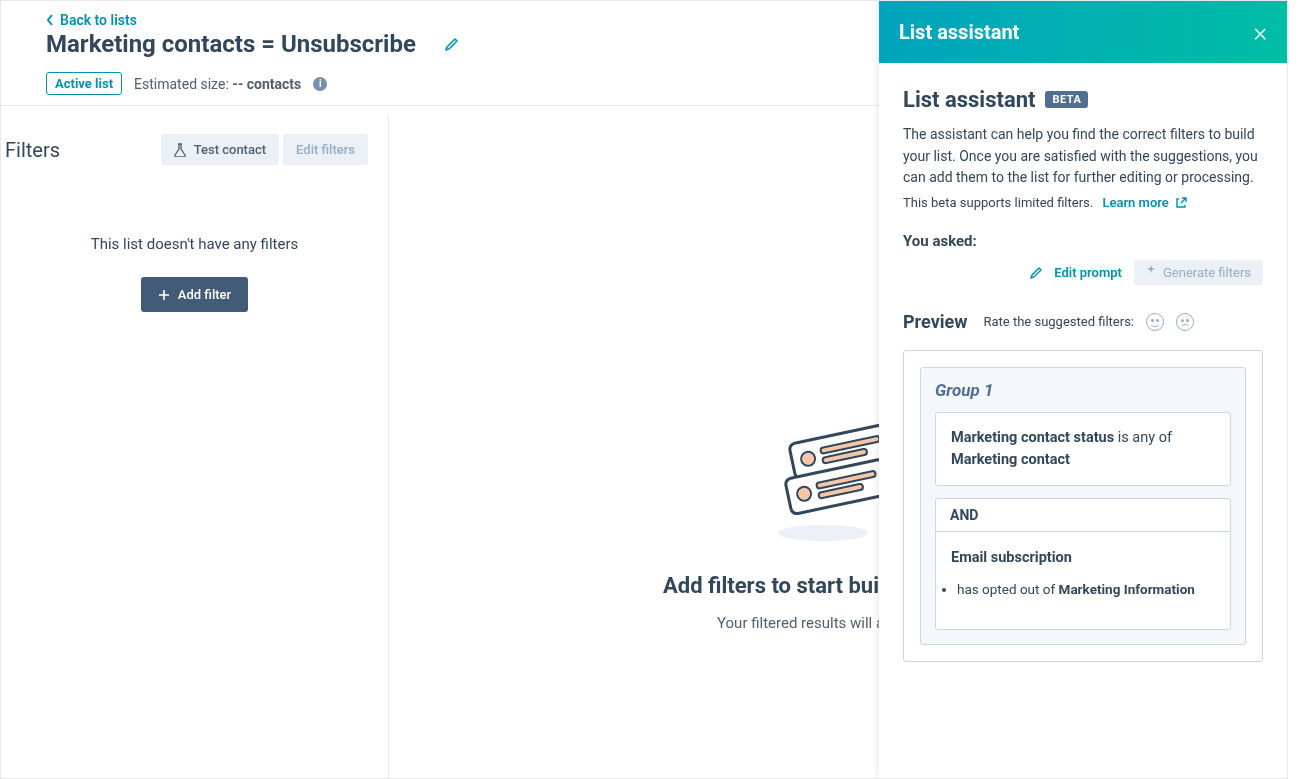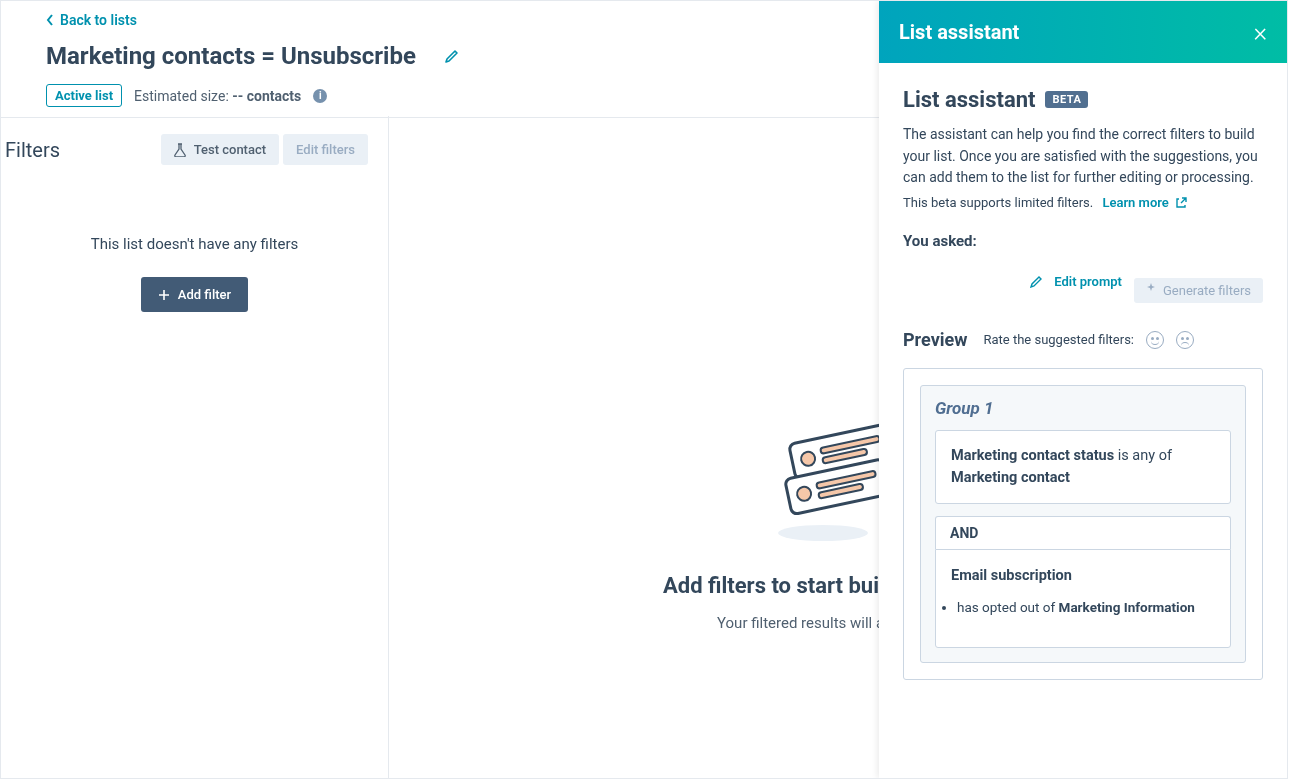--- a/index.html
+++ b/index.html
@@ -1,21 +1,21 @@
 <!DOCTYPE html>
 <html><head>
 <meta charset="utf-8">
 <style>
   * { box-sizing: border-box; }
   html, body { margin:0; padding:0; font-family: -apple-system, BlinkMacSystemFont, "Segoe UI", Roboto, Helvetica, Arial, sans-serif; color:#33475b; background:#fff; }
   .page { width:1288px; height:779px; position:relative; overflow:hidden; border:1px solid #e5e9ee; }
   .main { position:absolute; left:0; top:0; right:0; bottom:0; }
   .header { padding:10px 45px 10px 45px; border-bottom:1px solid #e5e9ee; }
   .back-link { color:#0091ae; font-weight:600; cursor:pointer; font-size:14px; display:inline-flex; align-items:center; gap:6px; }
-  .title-row { display:flex; align-items:center; gap:28px; margin-top:12px; }
+  .title-row { display:flex; align-items:center; gap:28px; }
   .title { font-size:24px; font-weight:700; color:#33475b; }
   .edit-icon { color:#0091ae; cursor:pointer; }
   .meta-row { display:flex; align-items:center; gap:12px; margin-top:14px; }
   .badge-outline { border:1.5px solid #0091ae; color:#0091ae; font-weight:700; font-size:13px; padding:3px 8px; border-radius:3px; }
   .meta-text { font-size:14px; color:#506070; }
   .meta-strong { font-weight:700; }
   .info-icon { display:inline-flex; width:14px; height:14px; border-radius:50%; background:#7691ad; color:#fff; font-size:10px; align-items:center; justify-content:center; font-weight:700; }
 
   .body-row { position:absolute; top:115px; bottom:0; left:0; right:0; display:flex; }
   .sidebar { width:388px; border-right:1px solid #e5e9ee; padding:18px 0 0 0; }
@@ -42,21 +42,21 @@
   .panel-body { padding:24px 24px 16px 24px; overflow-y:auto; flex:1; }
   .panel-body h2 { font-size:22px; font-weight:700; margin:0; color:#33475b; display:flex; align-items:center; gap:10px; }
   .beta-badge { background:#516f90; color:#fff; font-size:11px; font-weight:700; padding:2px 7px; border-radius:3px; letter-spacing:0.5px; }
   .panel-desc { font-size:14px; color:#33475b; margin-top:12px; line-height:1.55; }
   .panel-note { font-size:13px; color:#33475b; margin-top:6px; }
   .panel-note a { color:#0091ae; font-weight:600; text-decoration:none; margin-left:6px; }
   .section-label { font-size:15px; font-weight:700; color:#33475b; margin-top:22px; }
   .prompt-box { background:#f5f8fa; border-radius:3px; padding:12px 14px; margin-top:10px; font-size:15px; color:#99a9bb; line-height:1.5; min-height:76px; }
   .prompt-actions { display:flex; justify-content:flex-end; gap:12px; margin-top:10px; align-items:center; }
   .link-action { color:#0091ae; font-weight:600; font-size:13px; cursor:pointer; display:inline-flex; align-items:center; gap:12px; }
-  .btn-gen { background:#eaf0f6; color:#99acc2; padding:5px 12px; font-size:13px; border-radius:3px; display:inline-flex; gap:6px; cursor:not-allowed;margin-top:18px; }
+  .btn-gen { background:#eaf0f6; color:#99acc2; padding:5px 12px; font-size:13px; border-radius:3px; display:inline-flex; gap:6px; cursor:not-allowed; }
   .preview-row { display:flex; align-items:center; margin-top:26px; gap:12px; }
   .preview-title { font-size:18px; font-weight:700; color:#33475b; }
   .rate-text { font-size:13px; color:#33475b; margin-left:4px; }
   .face { width:18px; height:18px; border:1.5px solid #99acc2; border-radius:50%; display:inline-flex; align-items:center; justify-content:center; cursor:pointer; position:relative; }
   .face::before, .face::after { content:""; position:absolute; width:3px; height:3px; background:#99acc2; border-radius:50%; top:5px; }
   .face::before { left:4px; }
   .face::after { right:4px; }
   .face .mouth-smile { position:absolute; bottom:3px; width:8px; height:4px; border:1.5px solid #99acc2; border-top:none; border-left:none; border-right:none; border-radius:0 0 8px 8px; }
   .face .mouth-sad { position:absolute; bottom:2px; width:8px; height:4px; border:1.5px solid #99acc2; border-bottom:none; border-left:none; border-right:none; border-radius:8px 8px 0 0; }
 

